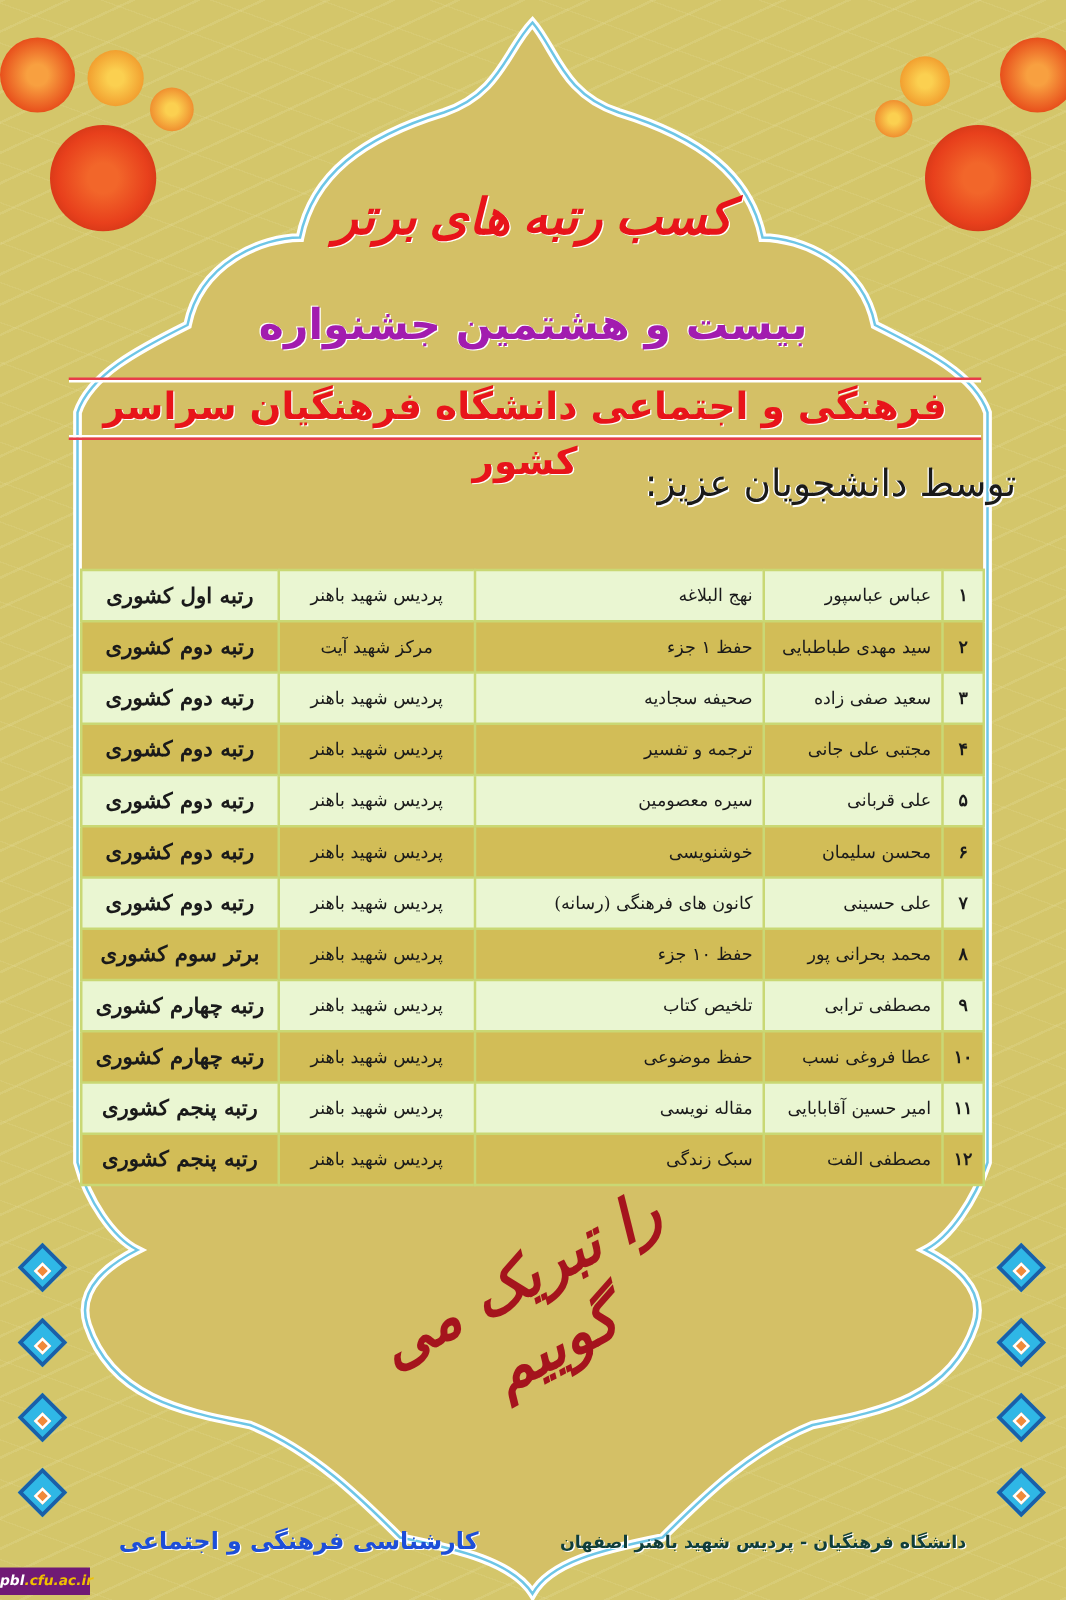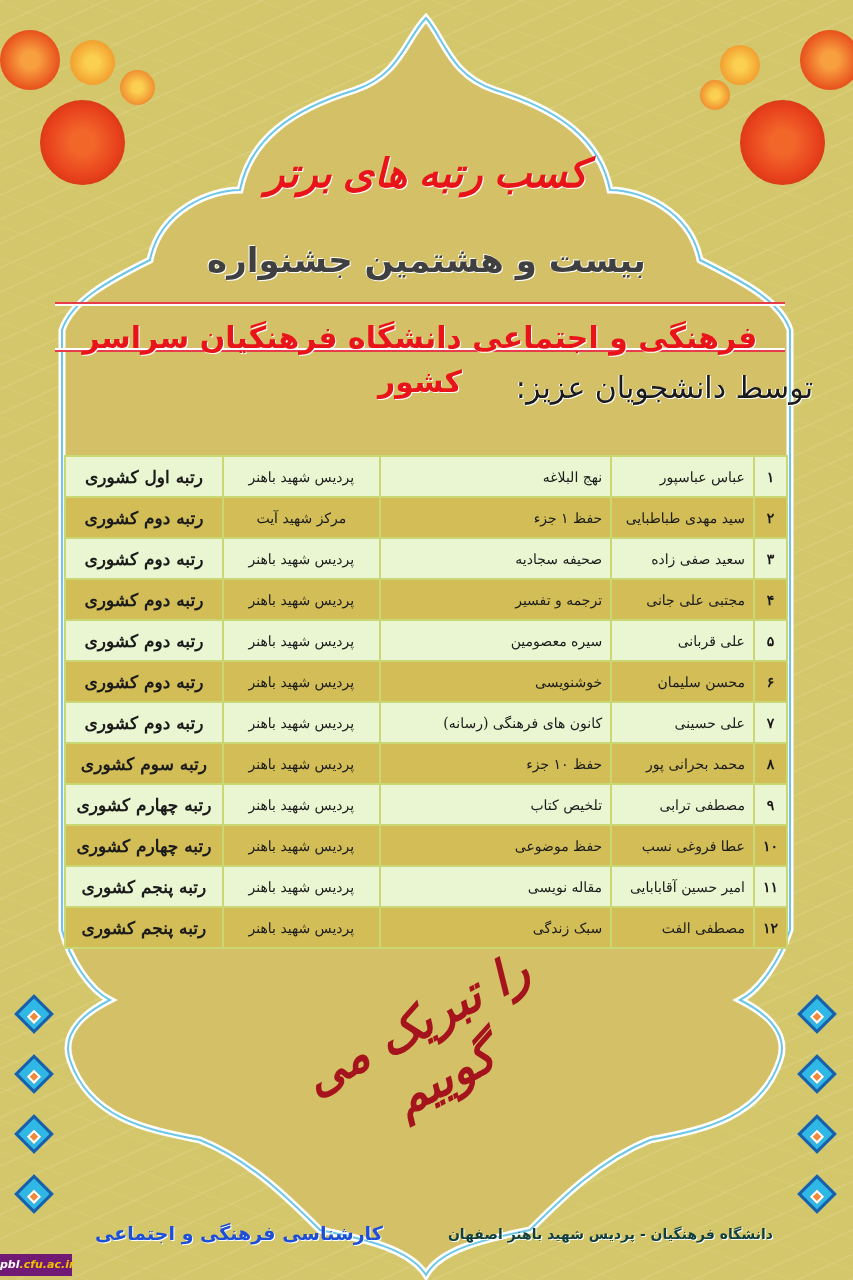--- a/index.html
+++ b/index.html
@@ -3,24 +3,24 @@
 <meta charset="utf-8">
 <style>
   html,body{margin:0;padding:0;}
   body{width:853px;height:1280px;overflow:hidden;background:#d6c86a;font-family:"DejaVu Sans",sans-serif;position:relative;}
   .bg{position:absolute;inset:0;background:
       repeating-linear-gradient(155deg, rgba(255,255,230,0.10) 0 2px, transparent 2px 22px),
       repeating-linear-gradient(20deg, rgba(255,255,230,0.07) 0 1px, transparent 1px 30px),
       #d4c66a;}
   .frame{position:absolute;left:0;top:0;width:853px;height:1280px;}
   .flower{position:absolute;border-radius:50%;}
-  .title1{position:absolute;top:150px;left:0;width:853px;text-align:center;color:#e8141a;font-family:Liberation Sans, sans-serif;font-style:italic;font-weight:bold;font-size:40px;direction:rtl;text-shadow:1px 1px 0 #fff;}
-  .title2{position:absolute;top:240px;left:0;width:853px;text-align:center;color:#404040;font-weight:bold;font-size:34px;direction:rtl;text-shadow:1px 1px 0 #fff,-1px -1px 0 #fff;}
+  .title1{position:absolute;top:150px;left:0;width:853px;text-align:center;color:#e8141a;font-family:Liberation Serif, serif;font-style:italic;font-weight:bold;font-size:40px;direction:rtl;text-shadow:1px 1px 0 #fff;}
+  .title2{position:absolute;top:240px;left:0;width:853px;text-align:center;color:#a21caf;font-weight:bold;font-size:34px;direction:rtl;text-shadow:1px 1px 0 #fff,-1px -1px 0 #fff;}
   .title3wrap{position:absolute;top:302px;left:55px;width:730px;height:46px;border-top:2px solid #e83c4a;border-bottom:2px solid #e83c4a;box-shadow:0 2px 0 #fff inset, 0 -2px 0 #fff inset;}
-  .title3{width:100%;text-align:center;color:#e8141a;font-weight:bold;font-size:30px;direction:rtl;line-height:44px;text-shadow:1px 1px 0 #fff;letter-spacing:-1px;margin-top:12px;}
+  .title3{width:100%;text-align:center;color:#e8141a;font-weight:bold;font-size:30px;direction:rtl;line-height:44px;text-shadow:1px 1px 0 #fff;letter-spacing:-1px;}
   .subtitle{position:absolute;top:370px;right:40px;color:#1a1a1a;font-size:30px;direction:rtl;text-shadow:1px 1px 0 #fff,-1px 0 0 #fff;}
   table.awards{position:absolute;top:455px;left:64px;width:724px;border-collapse:collapse;direction:rtl;font-family:"DejaVu Serif",serif;}
   table.awards td{height:39px;border:2px solid #c9d874;padding:0 8px;font-size:14px;color:#1a1a1a;white-space:nowrap;}
   table.awards tr.light td{background:#eaf6d2;}
   table.awards tr.dark td{background:#d2bd57;}
   td.num{width:14px;text-align:center;font-weight:bold;font-size:16px;}
   td.name{width:125px;text-align:right;}
   td.cat{width:215px;text-align:right;margin-left:26px;}
   td.campus{width:140px;text-align:center;}
   td.rank{width:140px;text-align:center;font-weight:bold;font-size:17px !important;}
@@ -125,21 +125,21 @@
         <td class="name">علی حسینی</td>
         <td class="cat">کانون های فرهنگی (رسانه)</td>
         <td class="campus">پردیس شهید باهنر</td>
         <td class="rank">رتبه دوم کشوری</td>
       </tr>
       <tr class="dark">
         <td class="num">۸</td>
         <td class="name">محمد بحرانی پور</td>
         <td class="cat">حفظ ۱۰ جزء</td>
         <td class="campus">پردیس شهید باهنر</td>
-        <td class="rank">رتبه سوم کشوری</td>
+        <td class="rank">برتر سوم کشوری</td>
       </tr>
       <tr class="light">
         <td class="num">۹</td>
         <td class="name">مصطفی ترابی</td>
         <td class="cat">تلخیص کتاب</td>
         <td class="campus">پردیس شهید باهنر</td>
         <td class="rank">رتبه چهارم کشوری</td>
       </tr>
       <tr class="dark">
         <td class="num">۱۰</td>

